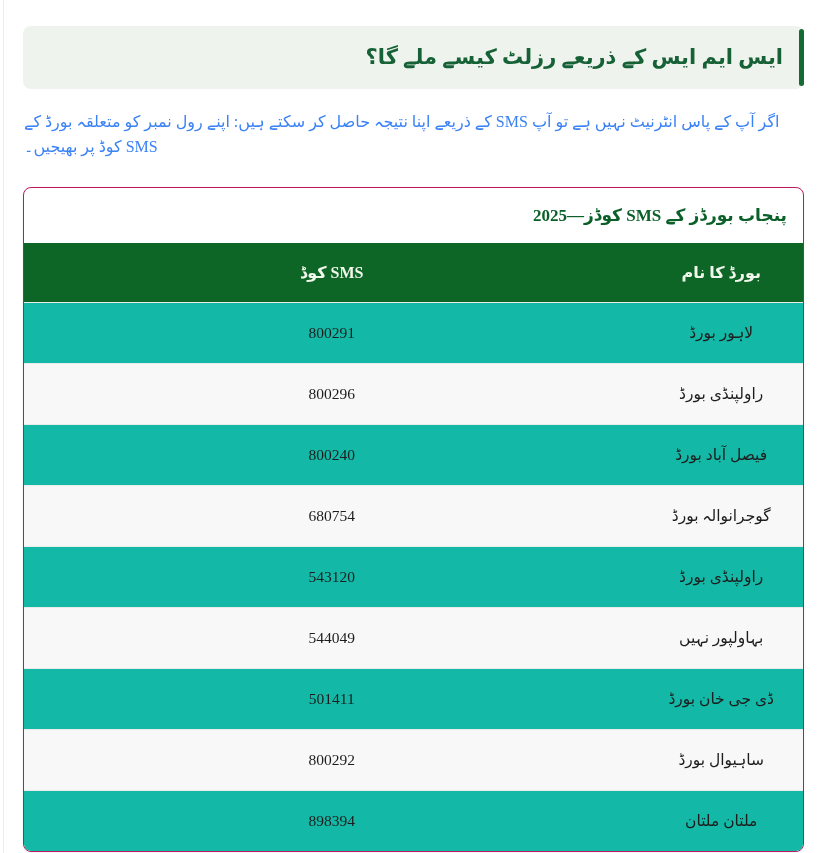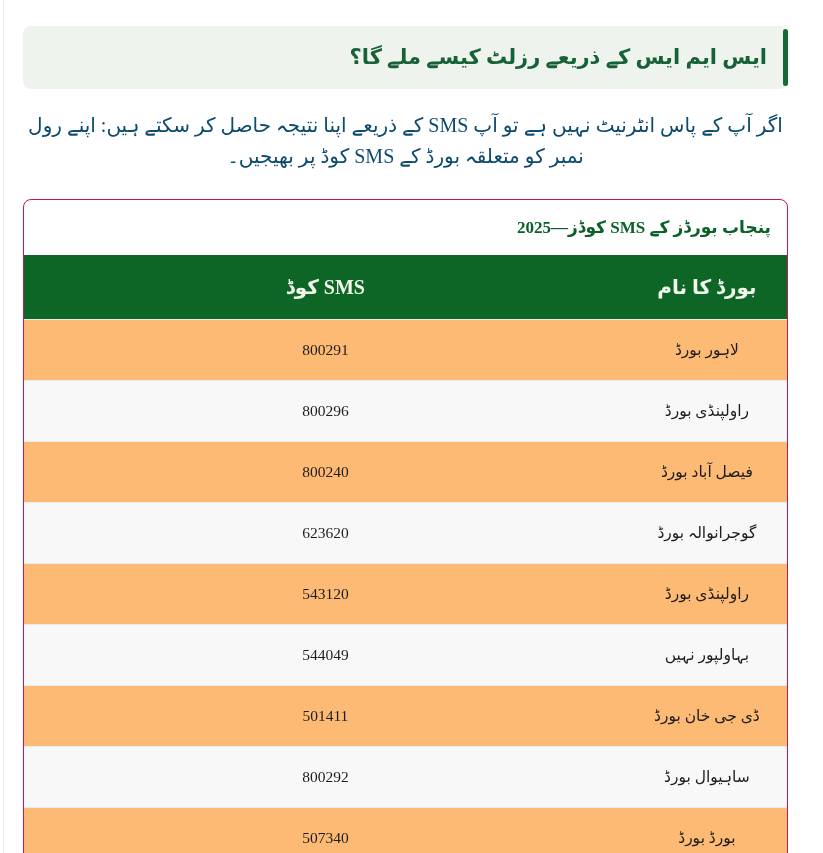--- a/index.html
+++ b/index.html
@@ -4,21 +4,21 @@
 <style>
   html,body{margin:0;padding:0;}
   body{
     width:823px;height:853px;
     background:#ffffff;
     font-family:"Liberation Serif","DejaVu Sans",serif;
     overflow:hidden;
   }
   .page{
     box-sizing:border-box;
-    margin-right:16px;
+    margin-right:0;
     margin-left:0;
     height:853px;
     border-left:1px solid #ececec;
     margin-left:3px;
     padding:26px 19px 0 19px;
   }
   
   .heading-banner{
     position:relative;
     height:63px;
@@ -40,23 +40,23 @@
   }
   .heading-text{
     color:#166135;
     font-size:21px;
     font-weight:bold;
     line-height:1.2;
   }
   
   .intro{
     margin:21px 1px 0 1px;
-    font-size:20px;
-    color:#0c4a6e;
-    text-align:center;
+    font-size:16px;
+    color:#3b82f6;
+    text-align:left;
     line-height:1.55;
   }
   
   .card{
     margin-top:27px;
     background:#ffffff;
     border:1px solid #be185d;
     border-radius:8px;
     overflow:hidden;
     box-shadow:0 1px 3px rgba(0,0,0,0.05);
@@ -69,31 +69,31 @@
     text-align:right;
   }
   table.sms-table{
     width:100%;
     border-collapse:collapse;
   }
   table.sms-table thead th{
     background:#0e6626;
     color:#f2f7ee;
     font-weight:bold;
-    font-size:20px;
+    font-size:16px;
     padding:20px 16px;
   }
   th.board-col{width:21%;}
   th.code-col{text-align:center;}
   table.sms-table tbody td{
     padding:21px 16px;
     font-size:15.5px;
     color:#1d1d1d;
     border-top:1px solid #eaecea;
-    background:#fdba74;
+    background:#14b8a6;
   }
   table.sms-table tbody tr:nth-child(even) td{
     background:#f7f8f7;
   }
   td.board-cell{text-align:center;}
   td.code-cell{text-align:center;font-size:16px;color:#222222;}
 </style>
 </head>
 <body>
 
@@ -124,39 +124,39 @@
           <tr>
             <td class="board-cell">راولپنڈی بورڈ</td>
             <td class="code-cell">800296</td>
           </tr>
           <tr>
             <td class="board-cell">فیصل آباد بورڈ</td>
             <td class="code-cell">800240</td>
           </tr>
           <tr>
             <td class="board-cell">گوجرانوالہ بورڈ</td>
-            <td class="code-cell">623620</td>
+            <td class="code-cell">680754</td>
           </tr>
           <tr>
             <td class="board-cell">راولپنڈی بورڈ</td>
             <td class="code-cell">543120</td>
           </tr>
           <tr>
             <td class="board-cell">بہاولپور نہیں</td>
             <td class="code-cell">544049</td>
           </tr>
           <tr>
             <td class="board-cell">ڈی جی خان بورڈ</td>
             <td class="code-cell">501411</td>
           </tr>
           <tr>
             <td class="board-cell">ساہیوال بورڈ</td>
             <td class="code-cell">800292</td>
           </tr>
           <tr>
-            <td class="board-cell">بورڈ بورڈ</td>
-            <td class="code-cell">507340</td>
+            <td class="board-cell">ملتان ملتان</td>
+            <td class="code-cell">898394</td>
           </tr>
         </tbody>
     </table>
   </div>
 
 </div>
 
 </body></html>

